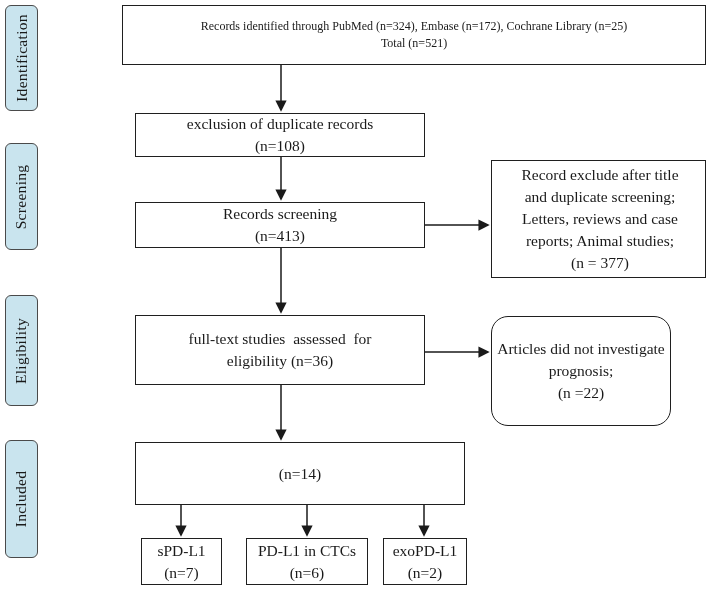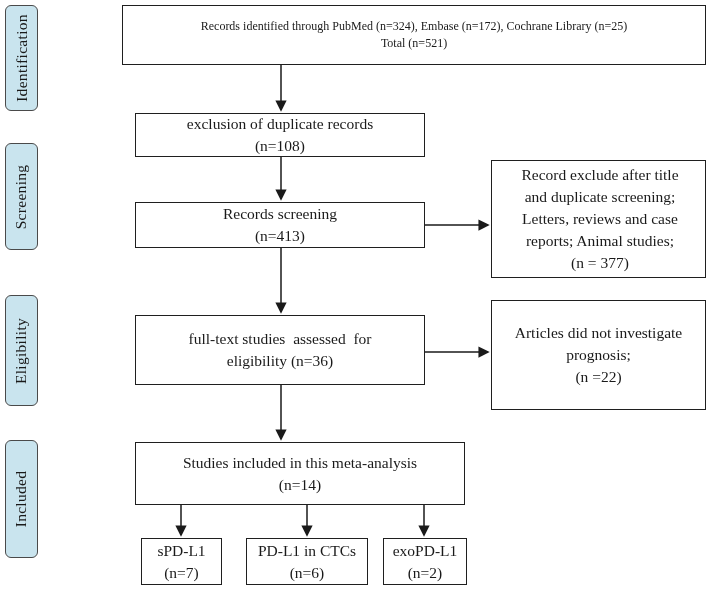--- a/index.html
+++ b/index.html
@@ -34,21 +34,21 @@
     text-align:center; line-height:1.4; font-size:15.5px; padding:1px 4px;
   }
   .line { white-space:pre-wrap; }
   .nowrap { white-space:nowrap; }
 
   #box-records-identified { left:122px; top:5px;   width:584px; height:60px; font-size:12px; }
   #box-duplicates         { left:135px; top:113px; width:290px; height:44px; }
   #box-screening          { left:135px; top:202px; width:290px; height:46px; }
   #box-title-abstract     { left:491px; top:160px; width:215px; height:118px; line-height:1.42;padding-left:7px; }
   #box-fulltext           { left:135px; top:315px; width:290px; height:70px; }
-  #box-prognosis          { left:491px; top:300px; width:215px; height:110px; line-height:1.42; }
+  #box-prognosis          { left:491px; top:316px; width:180px; height:110px; line-height:1.42;border-radius:17px; }
   #box-included           { left:135px; top:442px; width:330px; height:63px; }
   #box-spdl1              { left:141px; top:538px; width:81px;  height:47px; }
   #box-pdl1-ctcs          { left:246px; top:538px; width:122px; height:47px; }
   #box-exopdl1            { left:383px; top:538px; width:84px;  height:47px; }
 </style>
 </head>
 <body>
 
 <div class="canvas">
 
@@ -110,21 +110,20 @@
     <div class="line">eligibility (n=36)</div>
   </div>
 
   <div class="box" id="box-prognosis">
     <div class="line">Articles did not investigate</div>
     <div class="line">prognosis;</div>
     <div class="line">(n =22)</div>
   </div>
 
   <div class="box" id="box-included">
-    <div class="line">Studies included in this meta-analysis</div>
     <div class="line">(n=14)</div>
   </div>
 
   <div class="box" id="box-spdl1">
     <div class="line">sPD-L1</div>
     <div class="line">(n=7)</div>
   </div>
 
   <div class="box" id="box-pdl1-ctcs">
     <div class="line">PD-L1 in CTCs</div>

